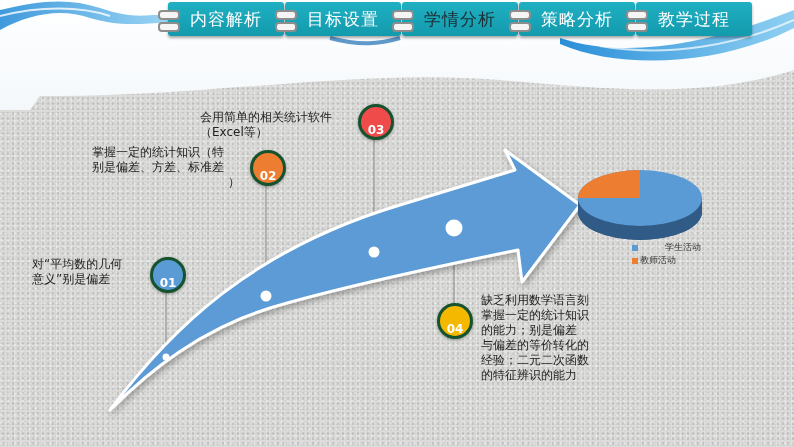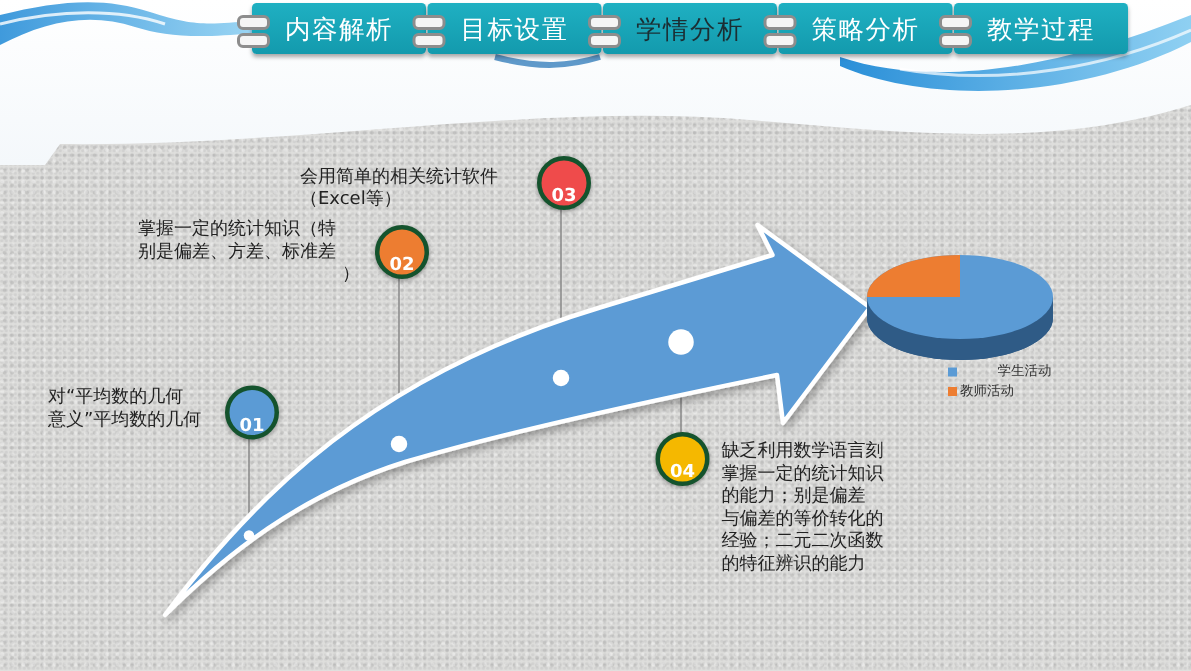--- a/index.html
+++ b/index.html
@@ -111,27 +111,27 @@
 
 <div class="badge" style="left:150px;top:257px;background:#5b9bd5;">
     <span>01</span>
   </div>
 <div class="badge" style="left:250px;top:150px;background:#ed7d31;">
     <span>02</span>
   </div>
 <div class="badge" style="left:358px;top:104px;background:#ef4b4b;">
     <span>03</span>
   </div>
-<div class="badge" style="left:437px;top:288px;background:#f5b800;">
+<div class="badge" style="left:437px;top:303px;background:#f5b800;">
     <span>04</span>
   </div>
 
 <div class="label" style="left:32px;top:257px;">
   <div>对“平均数的几何</div>
-  <div>意义”平均数的几何</div>
+  <div>意义”别是偏差</div>
 </div>
 <div class="label" style="left:92px;top:145px;text-align:right;width:148px;">
   <div style="text-align:left">掌握一定的统计知识（特</div>
   <div style="text-align:left">别是偏差、方差、标准差</div>
   <div>）</div>
 </div>
 <div class="label" style="left:200px;top:110px;">
   <div>会用简单的相关统计软件</div>
   <div>（Excel等）</div>
 </div>

